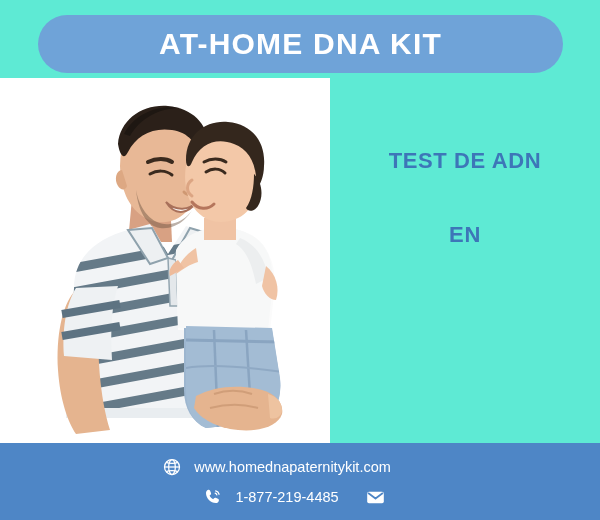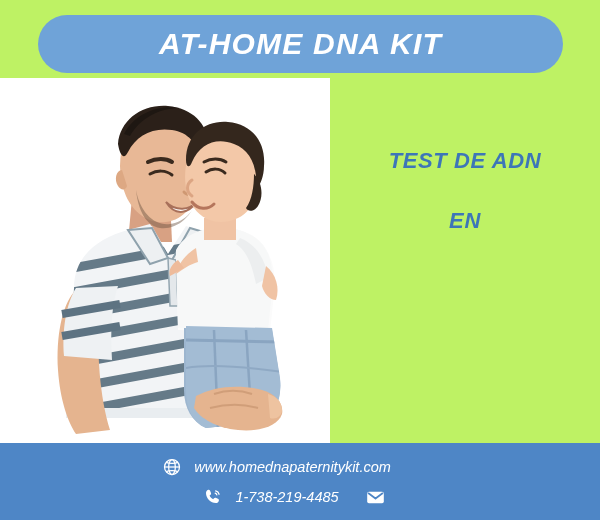--- a/index.html
+++ b/index.html
@@ -10,23 +10,22 @@
     width: 600px;
     height: 520px;
     overflow: hidden;
     background: #ffffff;
     font-family: "Liberation Sans", sans-serif;
   }
   #card {
     position: relative;
     width: 600px;
     height: 520px;
-    background: #bef264;
+    background: #5eead4;
     overflow: hidden;
-    font-style: italic;
   }
 
   
   #header-banner {
     position: absolute;
     left: 38px;
     top: 15px;
     width: 525px;
     height: 58px;
     background: #6fa3d8;
@@ -63,21 +62,21 @@
     width: 270px;
     text-align: center;
   }
   .headline-line {
     color: #3d76b8;
     font-size: 22px;
     font-weight: bold;
     letter-spacing: 0.6px;
     line-height: 1;
   }
-  #headline-line-2 { margin-top: 38px; }
+  #headline-line-2 { margin-top: 52px; }
   #headline-line-3 { margin-top: 40px; }
 
   
   #footer-band {
     position: absolute;
     left: 0;
     top: 443px;
     width: 600px;
     height: 77px;
     background: #4e86c6;
@@ -287,21 +286,21 @@
         <span class="contact-icon">
           <svg viewBox="0 0 24 24" width="20" height="20">
             <path d="M6.2 3.4 C7.2 3.1 8.1 3.6 8.5 4.5 L9.6 7.1 C9.9 7.9 9.7 8.7 9.1 9.2 L7.9 10.2
                      C8.7 12.1 10.3 13.8 12.2 14.7 L13.2 13.5 C13.7 12.9 14.6 12.7 15.3 13 L17.9 14.1
                      C18.8 14.5 19.3 15.4 19 16.4 C18.6 18 17.2 19.2 15.5 19.2 C9 19.2 3.6 13.8 3.6 7.3
                      C3.6 5.6 4.7 4 6.2 3.4 Z" fill="#ffffff"></path>
             <path d="M15.2 4.6 C17.2 5.1 18.8 6.7 19.3 8.7" stroke="#ffffff" stroke-width="1.5" fill="none" stroke-linecap="round"></path>
             <path d="M14.6 7.4 C15.6 7.7 16.3 8.4 16.6 9.4" stroke="#ffffff" stroke-width="1.5" fill="none" stroke-linecap="round"></path>
           </svg>
         </span>
-        <span class="contact-text">1-738-219-4485</span>
+        <span class="contact-text">1-877-219-4485</span>
       </div>
 
       <div class="contact-item">
         <span class="contact-icon">
           <svg viewBox="0 0 24 24" width="21" height="21">
             <rect x="2.5" y="5.5" width="19" height="13" rx="2" fill="#ffffff"></rect>
             <path d="M4 7.2 L12 13.2 L20 7.2" stroke="#4e86c6" stroke-width="2" fill="none" stroke-linecap="round" stroke-linejoin="round"></path>
           </svg>
         </span>
       </div>

